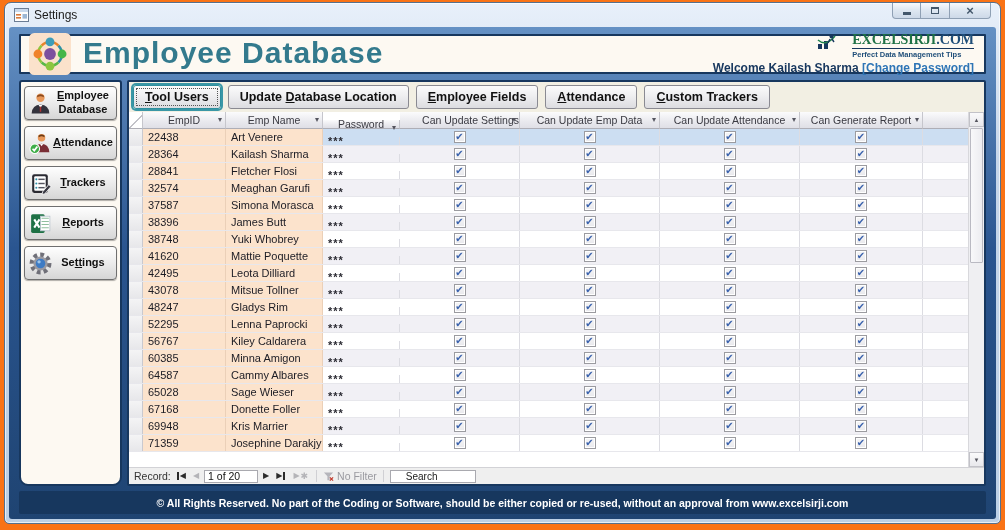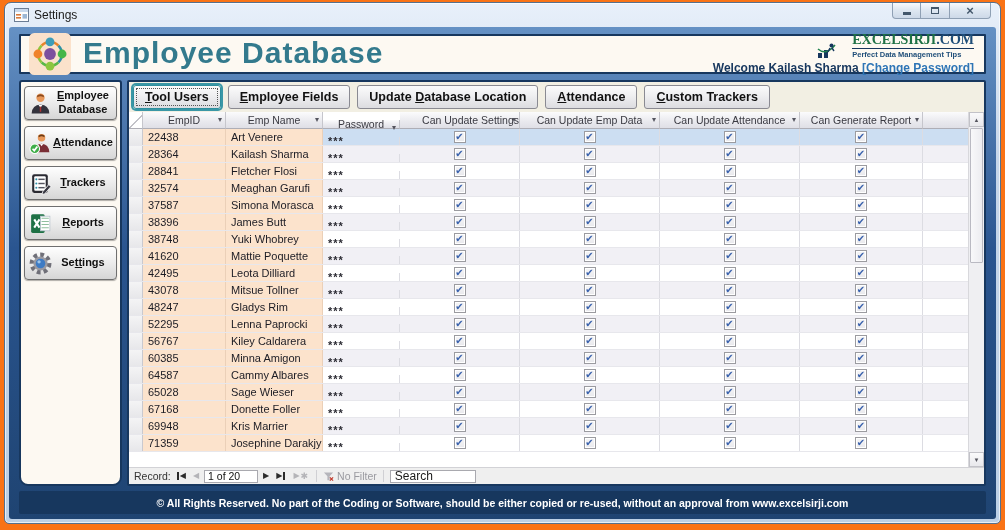--- a/index.html
+++ b/index.html
@@ -24,21 +24,21 @@
   .g-cls { font-size:13px; font-weight:bold; line-height:1; }
 
   .window-body { flex:1; margin:0 4px 4px 4px; border-radius:3px; padding:7px 10px 5px 10px;
     background:linear-gradient(#6591c4,#2a5590 45%,#1f4472); display:flex; flex-direction:column; min-height:0; }
 
   
   .header-panel { height:40px; flex:0 0 auto; background:#FDF9F2; border:2px solid #17375E; border-radius:1px;
     display:flex; align-items:center; padding:0 10px 0 8px; }
   .app-title { font-size:30px; font-weight:bold; letter-spacing:1px; color:#337A8D; margin-left:12px; margin-top:-2px; }
   .header-right { margin-left:auto; display:flex; flex-direction:column; align-items:flex-end; }
-  .brand-row { display:flex; align-items:flex-end; gap:15px; }
+  .brand-row { display:flex; align-items:flex-start; gap:15px; }
   .brand-block { display:flex; flex-direction:column; align-items:flex-start; }
   .brand-name { font-family:"Liberation Serif", serif; font-weight:bold; font-size:14px; line-height:1;
     border-bottom:1px solid #17375E; padding-bottom:1px; }
   .brand-green { color:#1E7145; } .brand-blue { color:#1F4E79; }
   .tagline { font-size:7.5px; font-weight:bold; color:#1F4E79; margin-top:1px; }
   .welcome-row { font-size:12px; font-weight:bold; color:#17375E; margin-top:2px; }
   .change-pw { color:#2E75B6; cursor:pointer; }
 
   
   .content-row { flex:1; display:flex; gap:5px; margin-top:6px; min-height:0; }
@@ -97,21 +97,21 @@
     display:flex; align-items:center; font-size:10.5px; color:#333; padding-left:5px; gap:3px; }
   .nav-btn { display:inline-flex; align-items:center; color:#2b2b2b; cursor:pointer; padding:0 2px; }
   .nav-btn.disabled { color:#b4b4b8; cursor:default; }
   .tri { font-size:8px; line-height:1; }
   .bar { width:2px; height:8px; background:currentColor; display:inline-block; margin:0 1px; }
   .star { font-size:9px; margin-left:1px; }
   .pos-box { width:54px; height:13px; background:#fff; border:1px solid #a9a9af; font-size:10.5px;
     display:flex; align-items:center; padding-left:3px; color:#111; }
   .vsep { width:1px; height:12px; background:#d0d0d4; margin:0 3px; }
   .no-filter { color:#9a9aa0; display:inline-flex; align-items:center; gap:3px; }
-  .search-box { width:86px; height:13px; border:1px solid #a9a9af; font-size:12px; padding:0 4px;
+  .search-box { width:86px; height:13px; border:1px solid #a9a9af; font-size:10px; padding:0 15px;
     font-family:"Liberation Sans", sans-serif; color:#111; }
   .search-box::placeholder { color:#1b1b1b; opacity:1; }
 
   
   .footer-bar { height:23px; flex:0 0 auto; margin-top:5px; background:#17375E; border-radius:2px;
     color:#fff; font-size:10.5px; font-weight:bold; display:flex; align-items:center; justify-content:center; }
   u { text-decoration:underline; }
 </style>
 </head>
 <body>
@@ -232,22 +232,22 @@
               <circle cx="12" cy="12" r="4.6" fill="#3E7BC4"></circle>
               <circle cx="10.6" cy="10.4" r="1.6" fill="#9cc4ea"></circle>
             </svg>
             <span class="lbl"><span>Se</span><u>tt</u><span>ings</span></span>
           </button>
         </div>
 
         <div class="main-panel">
           <div class="tabs-row">
             <button class="tab-btn active"><span><span></span><u>T</u><span>ool Users</span></span></button>
+            <button class="tab-btn"><span><span>Update </span><u>D</u><span>atabase Location</span></span></button>
             <button class="tab-btn"><span><span></span><u>E</u><span>mployee Fields</span></span></button>
-            <button class="tab-btn"><span><span>Update </span><u>D</u><span>atabase Location</span></span></button>
             <button class="tab-btn"><span><span></span><u>A</u><span>ttendance</span></span></button>
             <button class="tab-btn"><span><span></span><u>C</u><span>ustom Trackers</span></span></button>
           </div>
 
           <div class="datasheet">
             <div class="grid">
                 <div class="hrow">
                   <div class="corner"></div>
                   <div class="hcell c1">
                     <span>EmpID</span>

